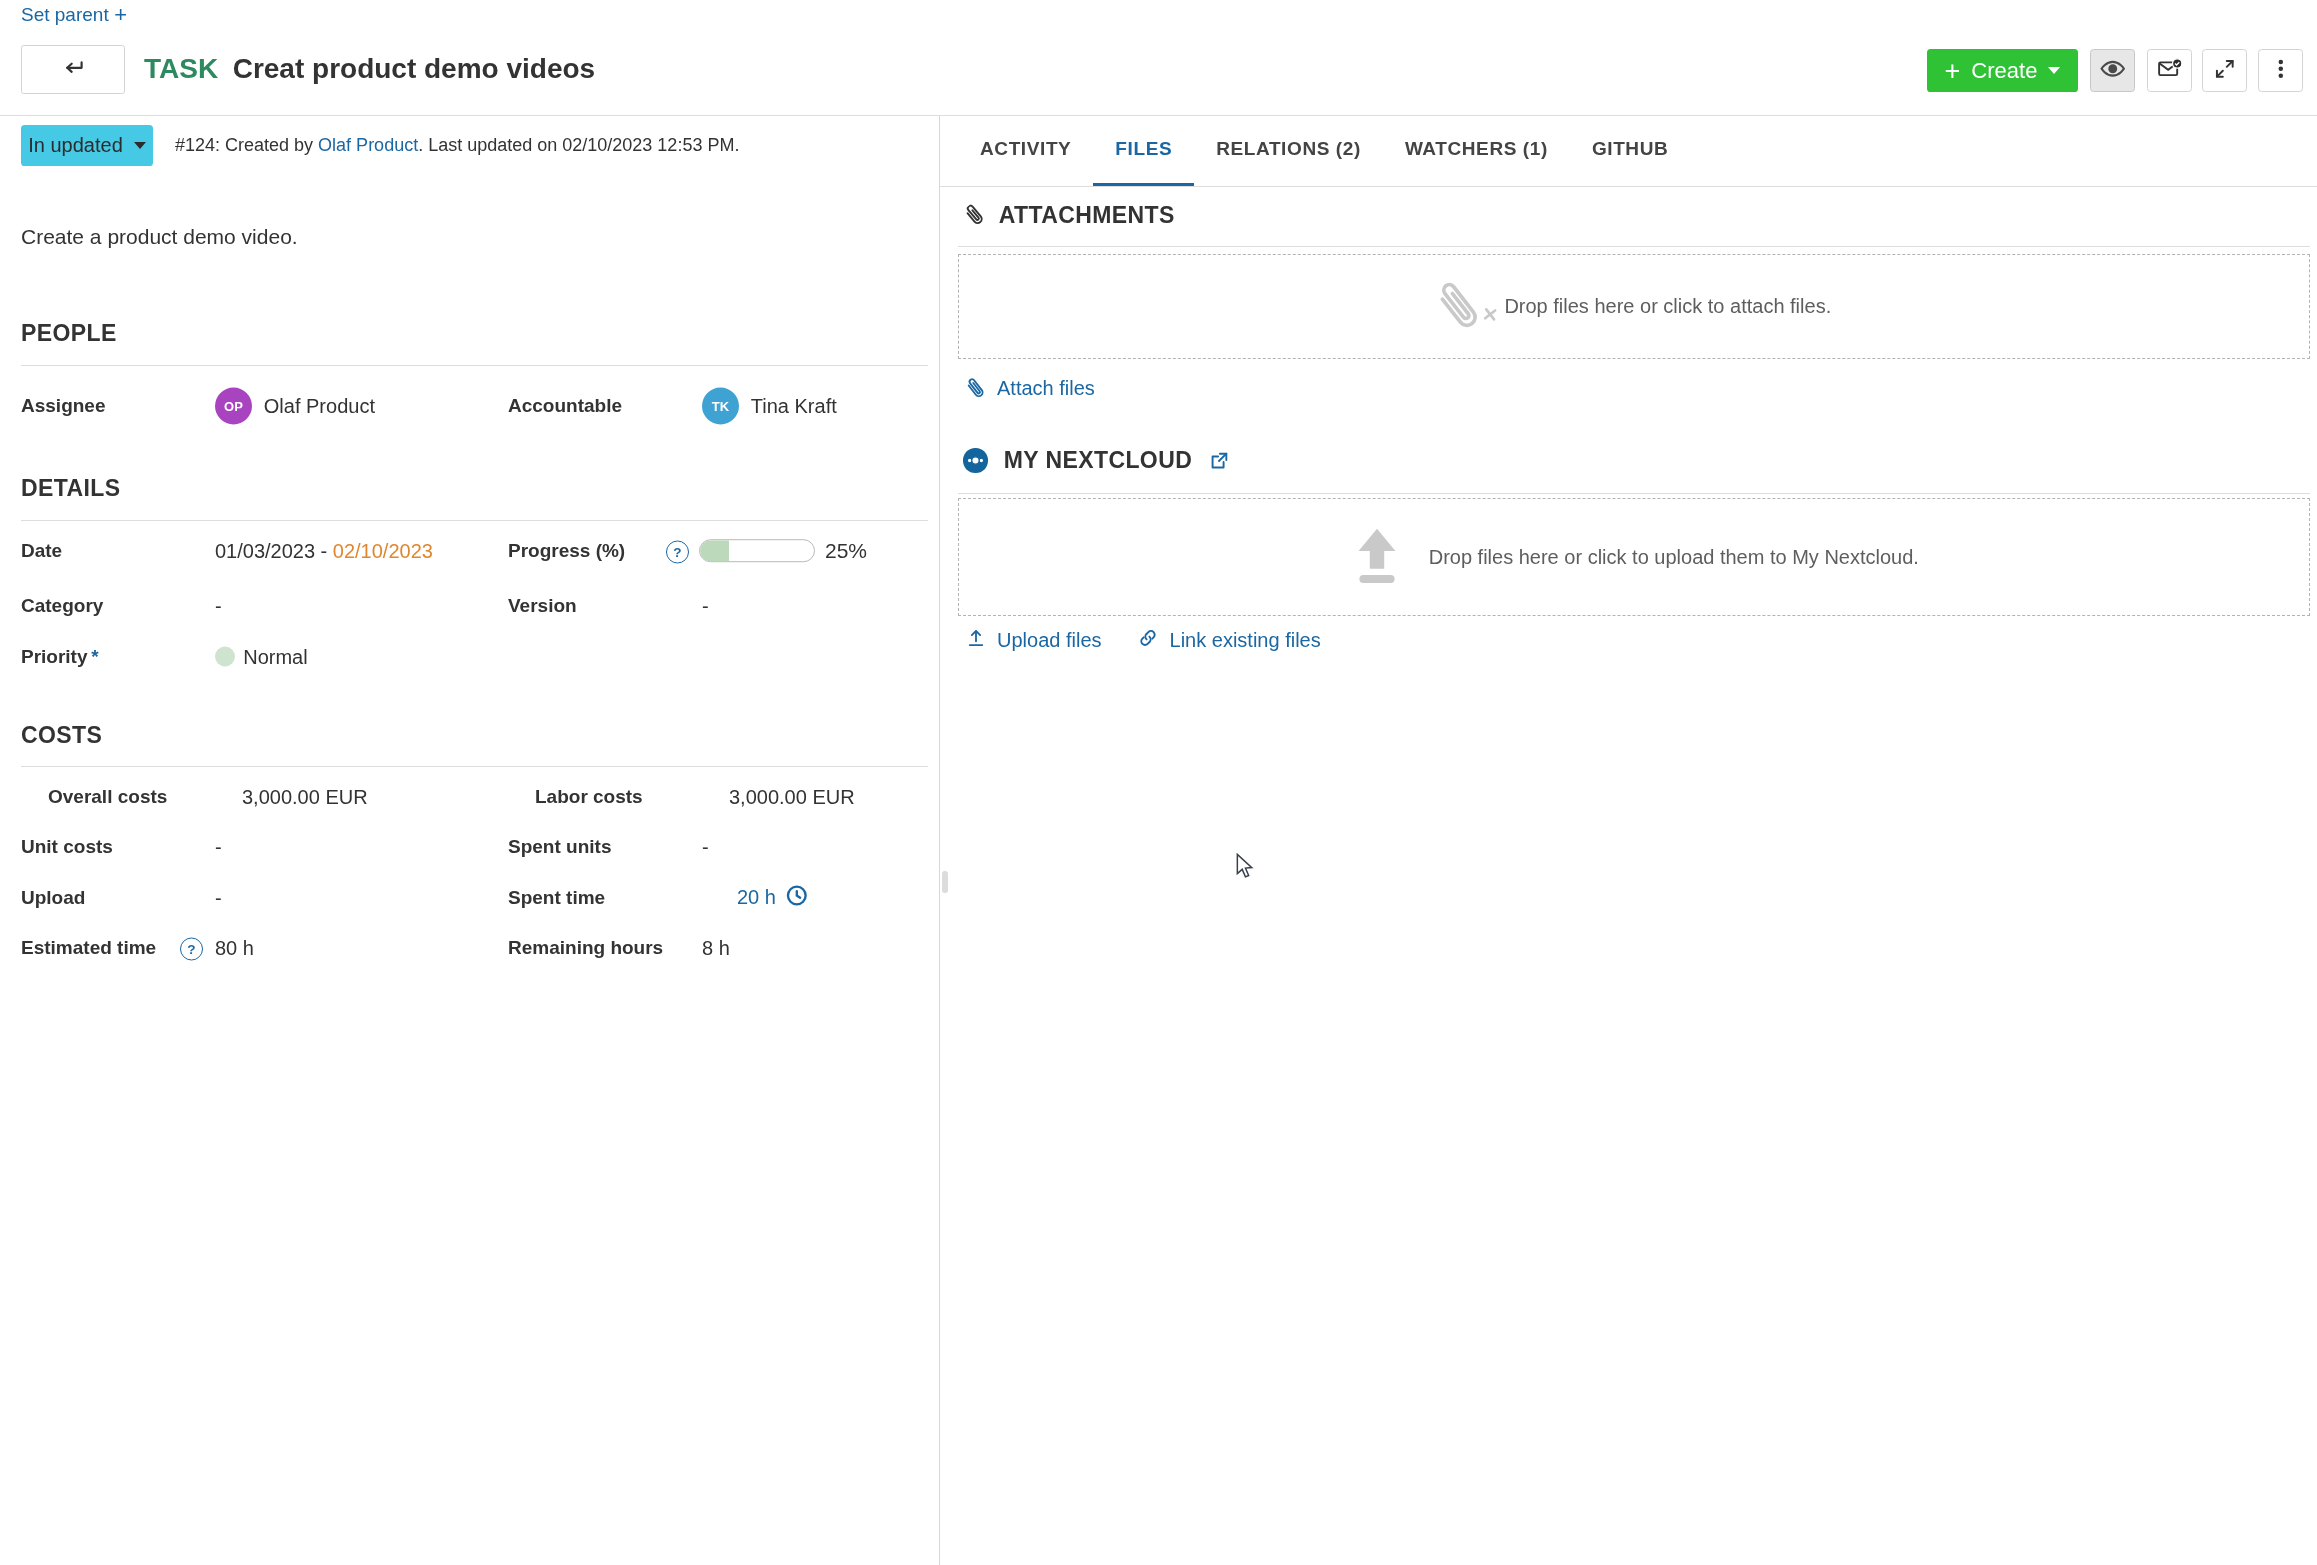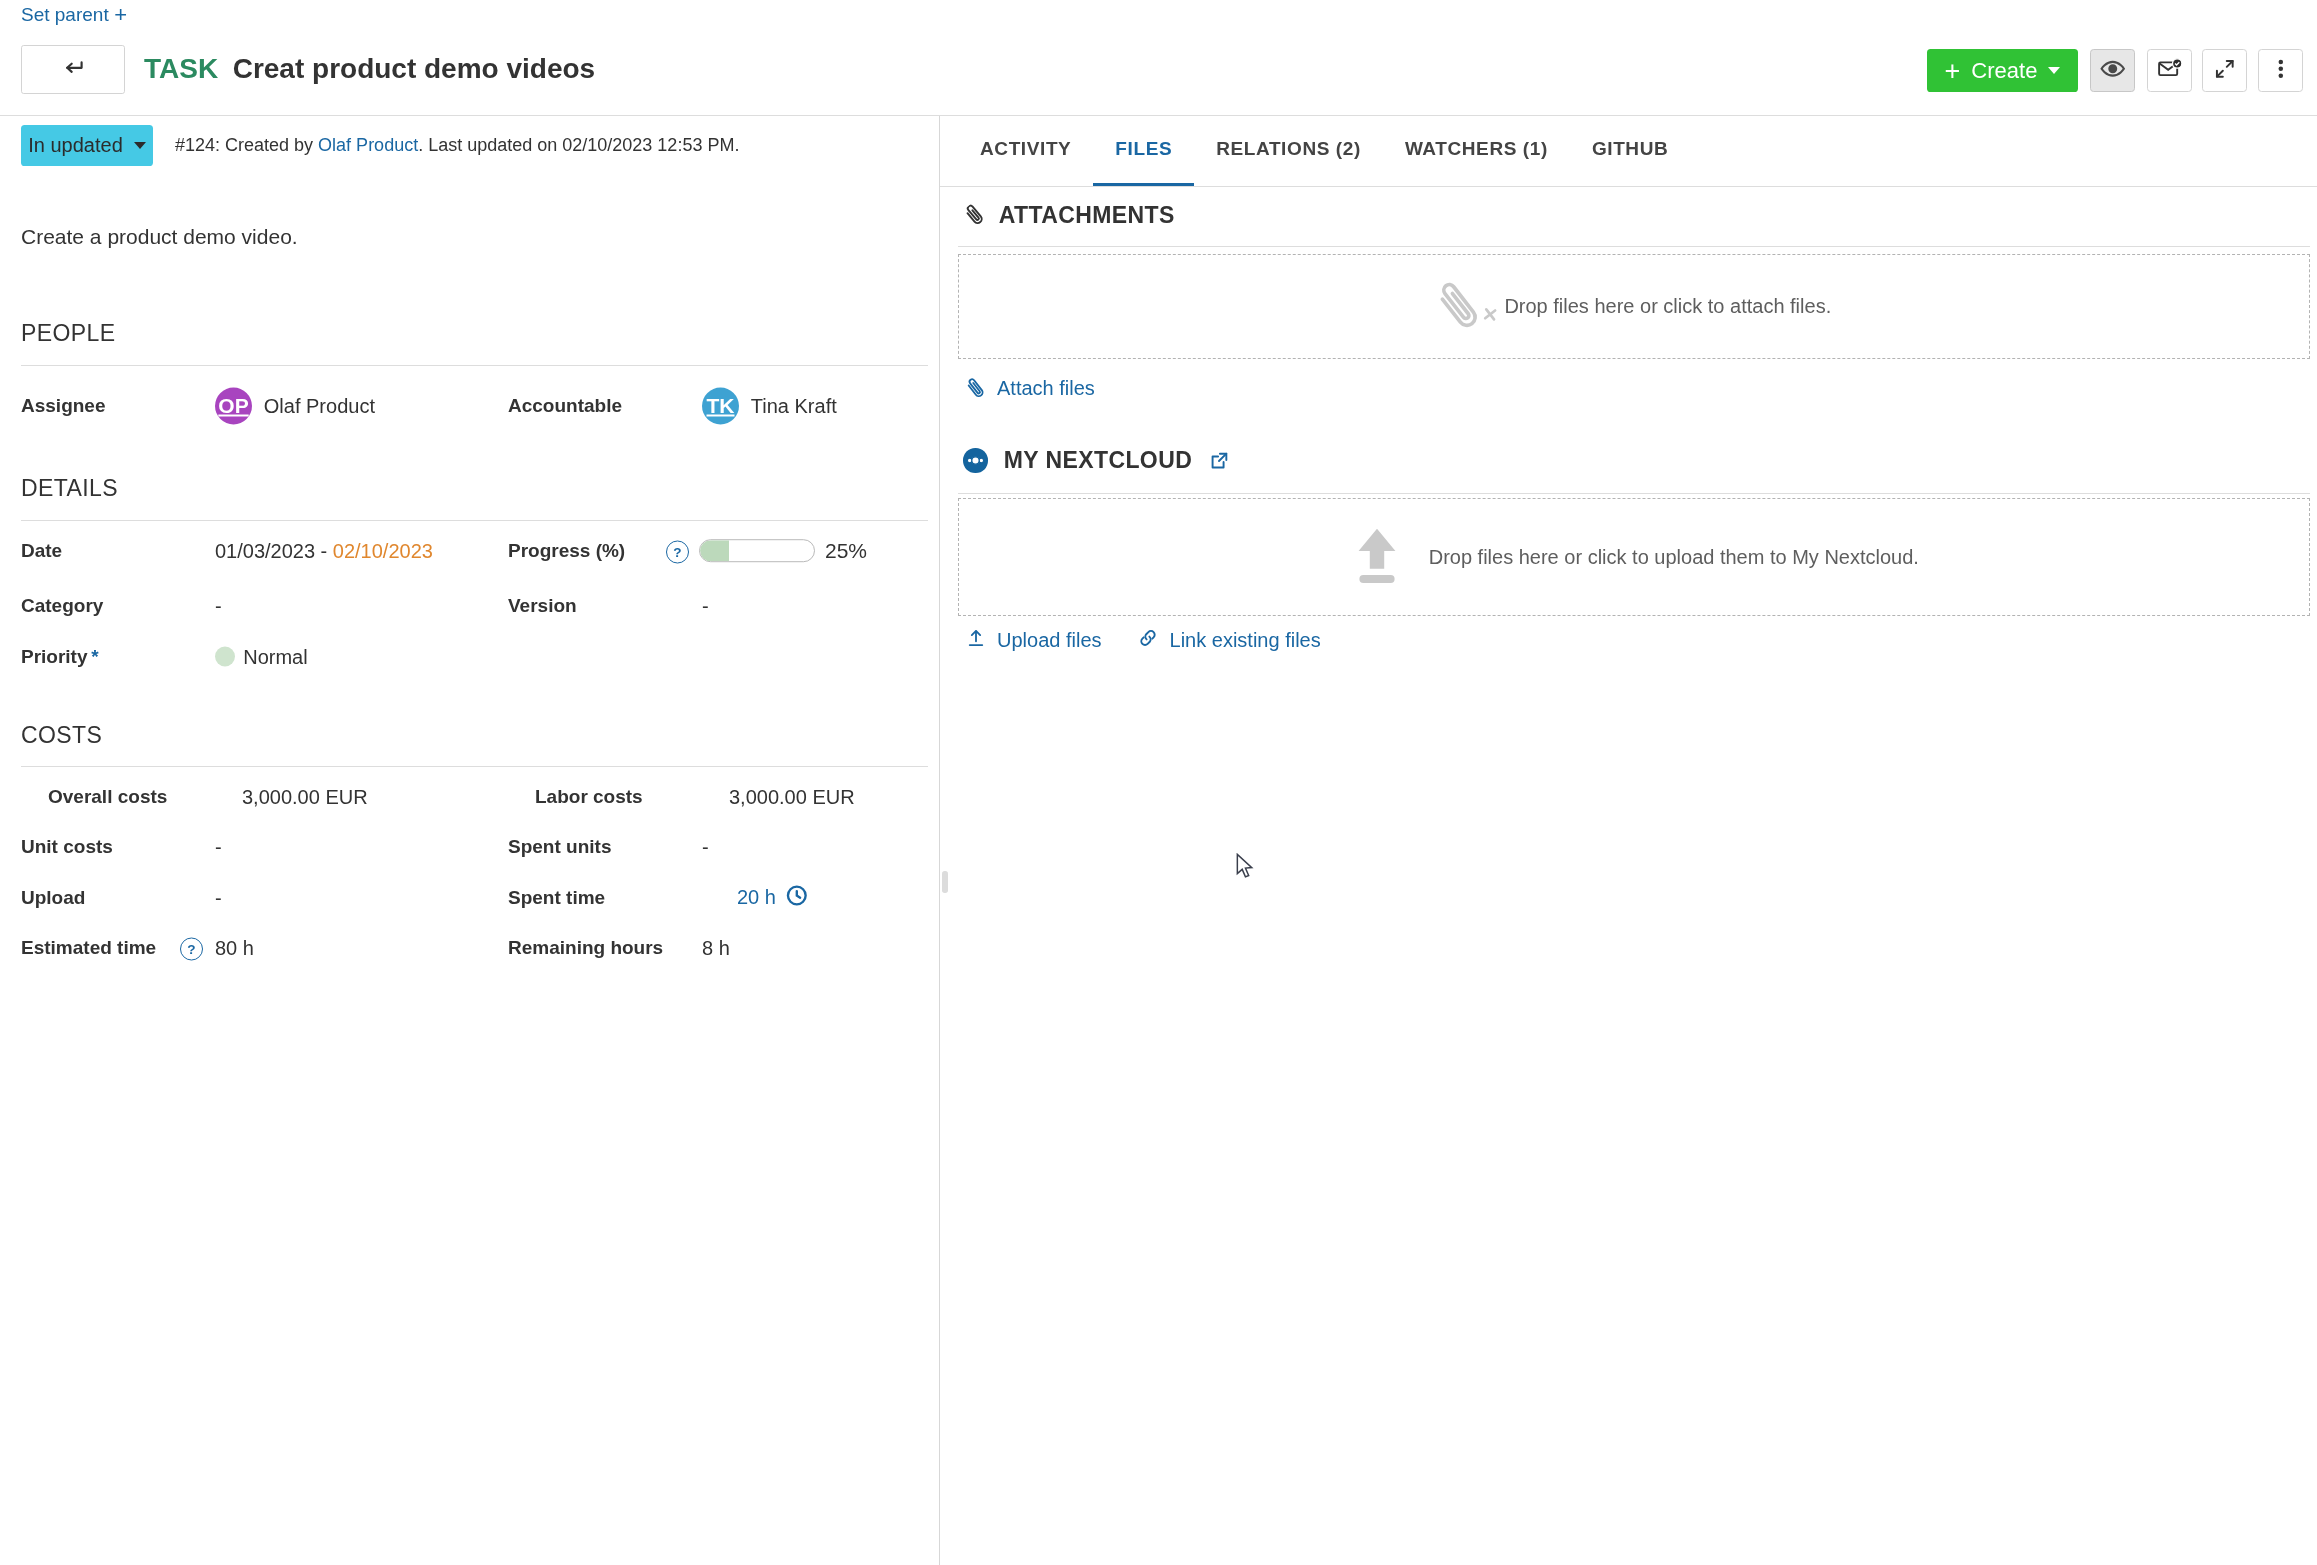--- a/index.html
+++ b/index.html
@@ -35,30 +35,30 @@
   
   .status-badge{position:absolute;left:21px;top:125px;width:132px;height:41px;background:var(--status-cyan);
                 border-radius:3.6px;display:flex;align-items:center;justify-content:center;gap:11px;
                 font-size:20px;color:#2b2b2b;cursor:pointer;}
   .badge-caret{width:0;height:0;border-left:6.4px solid transparent;border-right:6.4px solid transparent;border-top:7.3px solid #2b2b2b;}
   .meta-line{position:absolute;left:175px;top:125px;height:41px;display:flex;align-items:center;
              font-size:18px;color:#333;white-space:pre;}
   .meta-line a{color:var(--accent-blue);text-decoration:none;cursor:pointer;}
   .description{position:absolute;left:21px;top:225px;font-size:21px;color:#333;}
 
-  .section-heading{position:absolute;left:21px;font-size:23px;font-weight:400;letter-spacing:0.4px;color:#333;}
+  .section-heading{position:absolute;left:21px;font-size:23px;font-weight:700;letter-spacing:0.4px;color:#333;}
   .h-divider{position:absolute;left:21px;width:907px;height:0.9px;background:#ddd;}
 
   .attr-row{position:absolute;left:0;width:939px;height:41px;}
   .attr-row .lbl{position:absolute;font-size:19px;font-weight:700;color:#333;top:50%;transform:translateY(-50%);}
   .attr-row .val{position:absolute;font-size:20px;color:#333;top:50%;transform:translateY(-50%);}
   .l1{left:21px;} .v1{left:215px;} .l2{left:508px;} .v2{left:702px;}
 
-  .avatar{width:37px;height:37px;border-radius:50%;color:#fff;font-size:21px;font-weight:700;
-          display:inline-flex;align-items:center;justify-content:center;text-decoration:underline;}
+  .avatar{width:37px;height:37px;border-radius:50%;color:#fff;font-size:13px;font-weight:700;
+          display:inline-flex;align-items:center;justify-content:center;}
   .avatar.purple{background:var(--avatar-purple);}
   .avatar.blue{background:var(--avatar-blue);}
   .person{display:flex;align-items:center;gap:11.8px;cursor:pointer;}
 
   .date-val .sep{margin:0 5.5px;}
   .date-val .end{color:var(--date-orange);}
   .help-circle{width:23px;height:23px;border:1.8px solid var(--accent-blue);border-radius:50%;
                display:inline-flex;align-items:center;justify-content:center;
                color:var(--accent-blue);font-size:13.6px;font-weight:700;cursor:pointer;}
   .progress-outer{position:absolute;left:699px;top:50%;transform:translateY(-50%);width:116px;height:23.6px;

